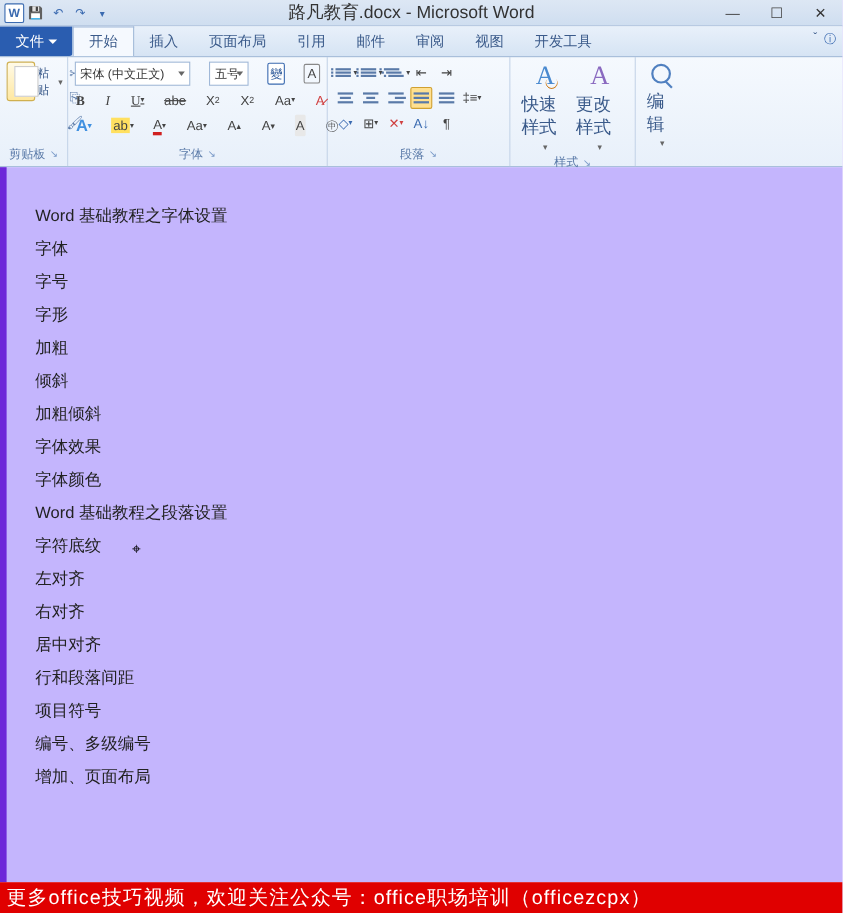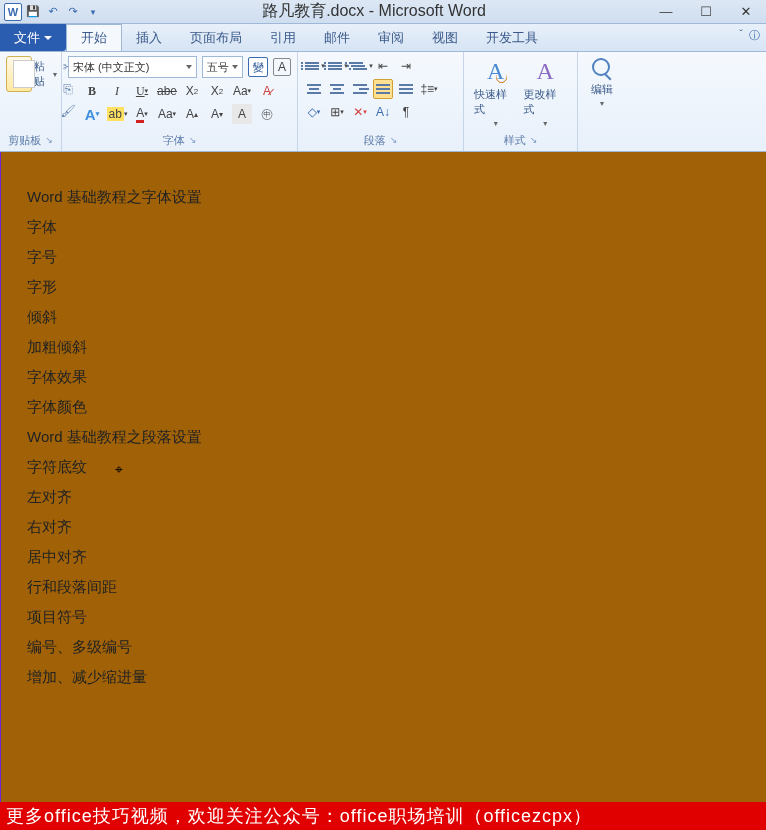--- a/index.html
+++ b/index.html
@@ -29,21 +29,21 @@
     
     .clipboard-body { display: flex; align-items: flex-start; gap: 2px; padding: 2px; }
     .paste-col { display: flex; flex-direction: row; align-items: center; gap: 2px; }
     .paste-icon { width: 32px; height: 36px; background: linear-gradient(#fffae8, #ffe8a0); border: 1px solid #d0b050; border-radius: 3px; position: relative; }
     .paste-icon::before { content: ''; position: absolute; top: 3px; left: 6px; width: 20px; height: 26px; background: #fff; border: 1px solid #ccc; }
     .paste-label { font-size: 11px; color: #3a5a8a; }
     .clip-side { display: flex; flex-direction: column; gap: 4px; padding-top: 2px; }
     .clip-btn { width: 18px; height: 18px; display: flex; align-items: center; justify-content: center; font-size: 12px; color: #5a7aa8; cursor: pointer; }
     
     .font-body { display: flex; flex-direction: column; gap: 3px; padding: 2px; }
-    .font-row { display: flex; gap: 5px; align-items: center; justify-content: center; }
+    .font-row { display: flex; gap: 17px; align-items: center; }
     .combo { height: 22px; background: #fff; border: 1px solid #a0b8d8; display: flex; align-items: center; padding: 0 4px; font-size: 11px; color: #333; position: relative; cursor: pointer; }
     .combo::after { content: ''; position: absolute; right: 4px; border-left: 3px solid transparent; border-right: 3px solid transparent; border-top: 4px solid #666; }
     .font-name { width: 130px; }
     .font-size { width: 42px; }
     .fbtn { width: 20px; height: 20px; display: flex; align-items: center; justify-content: center; font-size: 12px; color: #444; border: 1px solid transparent; border-radius: 2px; cursor: pointer; }
     .fbtn.b { font-weight: bold; font-family: "Times New Roman"; }
     .fbtn.i { font-style: italic; font-family: "Times New Roman"; }
     .fbtn.u { text-decoration: underline; font-family: "Times New Roman"; }
     .fbtn.s { text-decoration: line-through; }
     .fbtn sub, .fbtn sup { font-size: 8px; }
@@ -58,28 +58,28 @@
     .bullets { display: flex; flex-direction: column; gap: 1px; padding: 2px; }
     .bullets span { width: 14px; height: 2px; background: #5a7aa8; position: relative; }
     .bullets span::before { content: ''; position: absolute; left: -4px; top: 0; width: 2px; height: 2px; background: #5a7aa8; }
     
     .styles-body { display: flex; gap: 6px; align-items: center; padding: 2px 6px; }
     .style-col { display: flex; flex-direction: column; align-items: center; gap: 2px; cursor: pointer; }
     .style-a { font-size: 24px; font-family: "Times New Roman"; }
     .style-a.q { color: #4a8ad0; position: relative; }
     .style-a.q::after { content: ''; position: absolute; right: -3px; bottom: 2px; width: 10px; height: 10px; border: 1.5px solid #d08020; border-radius: 50%; border-top: none; border-left: none; transform: rotate(45deg); }
     .style-a.c { color: #8a6ac0; }
-    .style-label { font-size: 11px; color: #3a5a8a; }
+    .style-label { font-size: 16px; color: #3a5a8a; }
     
     .edit-body { display: flex; flex-direction: column; align-items: center; gap: 2px; padding: 2px 6px; cursor: pointer; }
     .find-icon { width: 24px; height: 24px; position: relative; }
     .find-icon::before { content: ''; position: absolute; top: 2px; left: 2px; width: 14px; height: 14px; border: 2px solid #5080c0; border-radius: 50%; }
     .find-icon::after { content: ''; position: absolute; bottom: 2px; right: 2px; width: 8px; height: 2px; background: #5080c0; transform: rotate(45deg); }
     
-    .document { position: absolute; top: 152px; left: 0; right: 0; bottom: 28px; background: #a16207; overflow: hidden; border-left: 1px solid #6d28d9; }
+    .document { position: absolute; top: 152px; left: 0; right: 0; bottom: 28px; background: #c4b5fd; overflow: hidden; border-left: 6px solid #6d28d9; }
     .doc-content { padding: 30px 26px; }
     .doc-line { font-size: 15px; line-height: 30px; color: #222; }
     .cursor-line { position: relative; }
     .cursor-mark { position: absolute; left: 88px; top: 2px; font-size: 14px; color: #000; pointer-events: none; }
     
     .bottom-banner { position: absolute; bottom: 0; left: 0; right: 0; height: 28px; background: #e00000; color: #fff; font-size: 18px; display: flex; align-items: center; padding: 0 6px; font-weight: 500; letter-spacing: 1px; }
   </style>
 </head>
 <body>
 
@@ -265,29 +265,30 @@
     </div>
   </div>
 </div>
 
 <div class="document">
   <div class="doc-content" id="doc-content">
       <div class="doc-line">Word 基础教程之字体设置</div>
       <div class="doc-line">字体</div>
       <div class="doc-line">字号</div>
       <div class="doc-line">字形</div>
+      <div class="doc-line">加粗</div>
       <div class="doc-line">倾斜</div>
       <div class="doc-line">加粗倾斜</div>
       <div class="doc-line">字体效果</div>
       <div class="doc-line">字体颜色</div>
       <div class="doc-line">Word 基础教程之段落设置</div>
       <div class="doc-line cursor-line">字符底纹<span class="cursor-mark">⌖</span></div>
       <div class="doc-line">左对齐</div>
       <div class="doc-line">右对齐</div>
       <div class="doc-line">居中对齐</div>
       <div class="doc-line">行和段落间距</div>
       <div class="doc-line">项目符号</div>
       <div class="doc-line">编号、多级编号</div>
-      <div class="doc-line">增加、减少缩进量</div>
+      <div class="doc-line">增加、页面布局</div>
     </div>
 </div>
 
 <div class="bottom-banner">更多office技巧视频，欢迎关注公众号：office职场培训（officezcpx）</div>
 
 </body></html>

